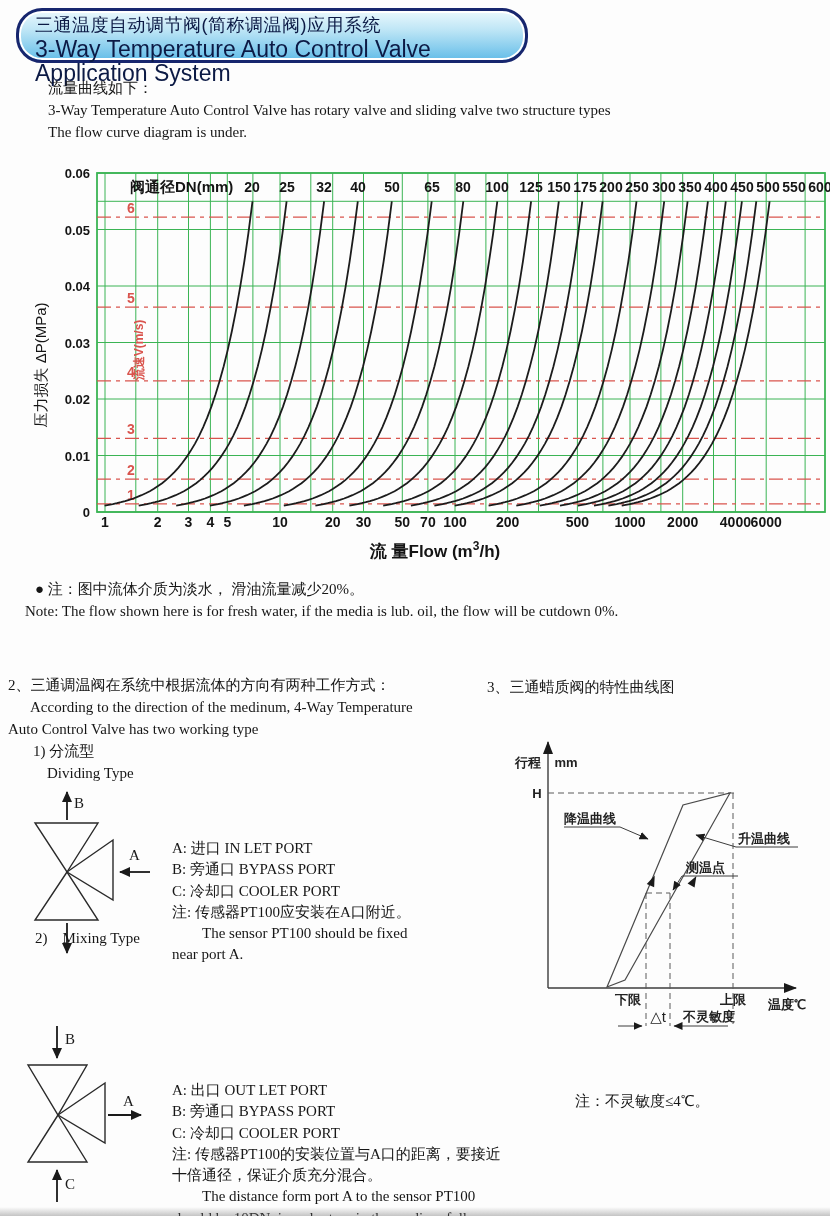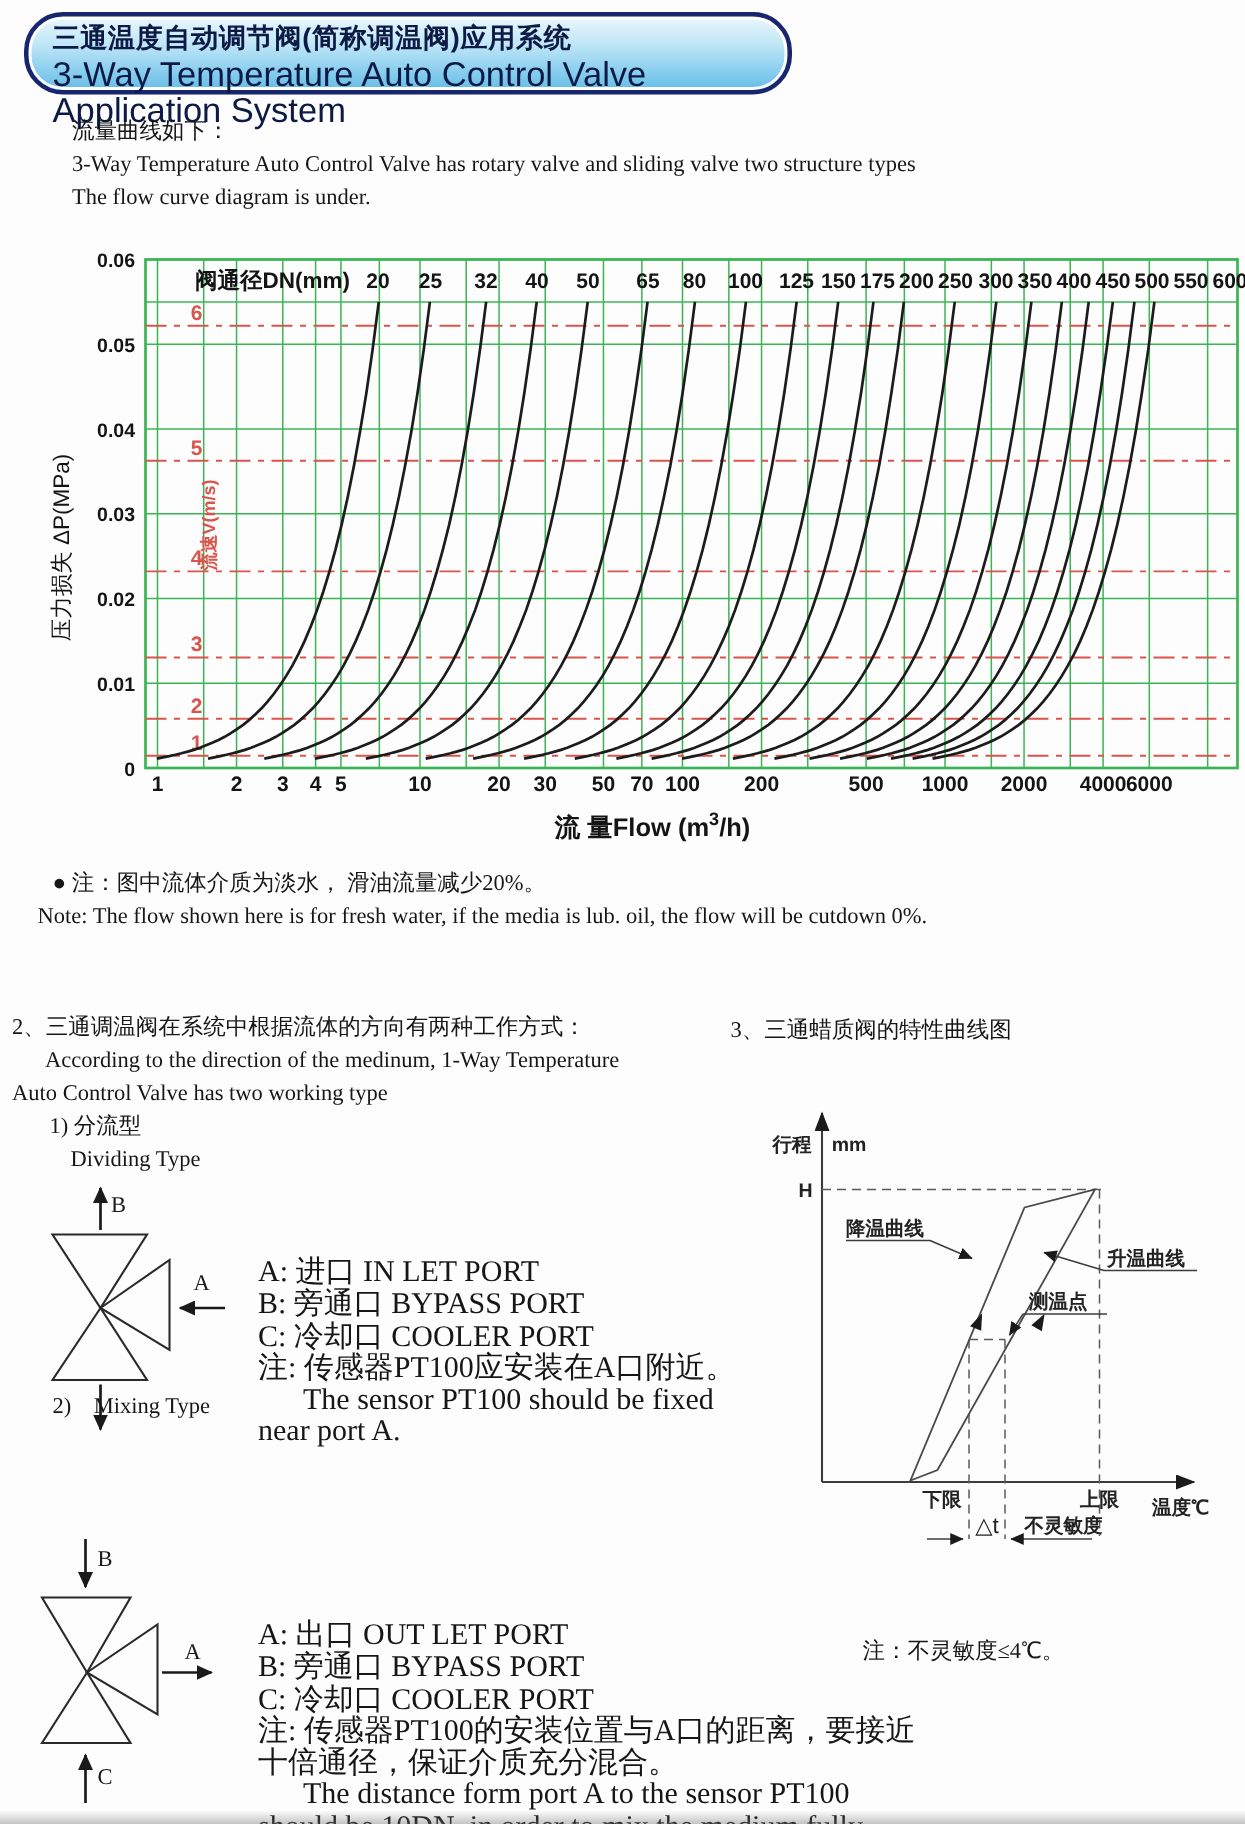--- a/index.html
+++ b/index.html
@@ -6,40 +6,40 @@
   html,body{width:830px;height:1216px;background:#ffffff}
   .page{position:relative;width:830px;height:1216px;background:#fdfdfd;overflow:hidden;
         font-family:"Liberation Serif",serif;color:#161616}
   .abs{position:absolute}
 
   
   .banner{left:16px;top:8px;width:512px;height:55px;border:3px solid #17266e;border-radius:26px;
           background:linear-gradient(180deg,#eaf8fd 0%,#bfe6f6 38%,#64bde8 100%);
           box-shadow:inset 0 0 0 2px #ffffff;padding:2px 16px;
           font-family:"Liberation Sans",sans-serif;color:#0c1a45}
-  .banner .t-zh{font-size:18px;font-weight:bold;line-height:24px;letter-spacing:.5px}
+  .banner .t-zh{font-size:18px;font-weight:normal;line-height:24px;letter-spacing:.5px}
   .banner .t-en{font-size:23px;font-weight:400;line-height:24px}
 
   .txt{font-size:15px;line-height:22px;white-space:pre}
   .sec-block div{white-space:pre}
 
   
   svg text{font-family:"Liberation Sans",sans-serif}
   .vnum{fill:#d9544d;font-weight:bold;font-size:14px;text-anchor:middle}
   .vlabel{fill:#d9544d;font-weight:bold;font-size:12px;text-anchor:middle}
   .dnlabel{font-weight:bold;font-size:14px;text-anchor:middle;fill:#141414}
   .cht{font-size:15px;font-weight:bold;text-anchor:start;fill:#141414}
   .xtick{font-weight:bold;font-size:14px;text-anchor:middle;fill:#141414}
   .ytick{font-weight:bold;font-size:13px;text-anchor:end;fill:#141414}
   .xlabel{font-size:17px;font-weight:bold;text-anchor:middle;fill:#141414}
   .ylabel{font-size:15px;text-anchor:middle;fill:#141414}
 
   
   .vport{font-family:"Liberation Serif",serif;font-size:15px;fill:#1a1a1a}
-  .vt-line{font-size:20px;line-height:21.3px;white-space:pre}
+  .vt-line{font-size:15px;line-height:21.3px;white-space:pre}
   .ind{padding-left:30px}
 
   
   .cd-lab{font-family:"Liberation Sans",sans-serif;font-size:13px;font-weight:bold;fill:#222;text-anchor:middle}
   .cd-lab-s{font-family:"Liberation Sans",sans-serif;font-size:13px;font-weight:bold;fill:#222;text-anchor:start}
   .cd-dt{font-family:"Liberation Sans",sans-serif;font-size:15px;fill:#222;text-anchor:middle}
 
   .scan-edge{left:0;top:1207px;width:830px;height:9px;
              background:linear-gradient(180deg,rgba(0,0,0,0) 0%,rgba(110,110,110,.4) 100%)}
 </style>
@@ -185,21 +185,21 @@
       </g>
     </svg>
 
   <div class="abs" style="left:8px;top:578px">
     <div class="txt" style="padding-left:27px">● 注：图中流体介质为淡水， 滑油流量减少20%。</div>
     <div class="txt" style="padding-left:17px">Note: The flow shown here is for fresh water, if the media is lub. oil, the flow will be cutdown 0%.</div>
   </div>
 
   <div class="abs sec-block" style="left:8px;top:674px">
     <div class="txt">2、三通调温阀在系统中根据流体的方向有两种工作方式：</div>
-    <div class="txt" style="padding-left:22px">According to the direction of the medinum, 1-Way Temperature</div>
+    <div class="txt" style="padding-left:22px">According to the direction of the medinum, 4-Way Temperature</div>
     <div class="txt">Auto Control Valve has two working type</div>
     <div class="txt" style="padding-left:25px">1) 分流型</div>
     <div class="txt" style="padding-left:39px">Dividing Type</div>
   </div>
 
   <div class="abs txt" style="left:487px;top:676px">3、三通蜡质阀的特性曲线图</div>
 
   <svg class="abs" style="left:10px;top:778px" width="150" height="190" viewBox="0 0 150 190">
     <defs>
       <marker id="arrD" markerWidth="12" markerHeight="10" refX="10" refY="5" orient="auto" markerUnits="userSpaceOnUse">

